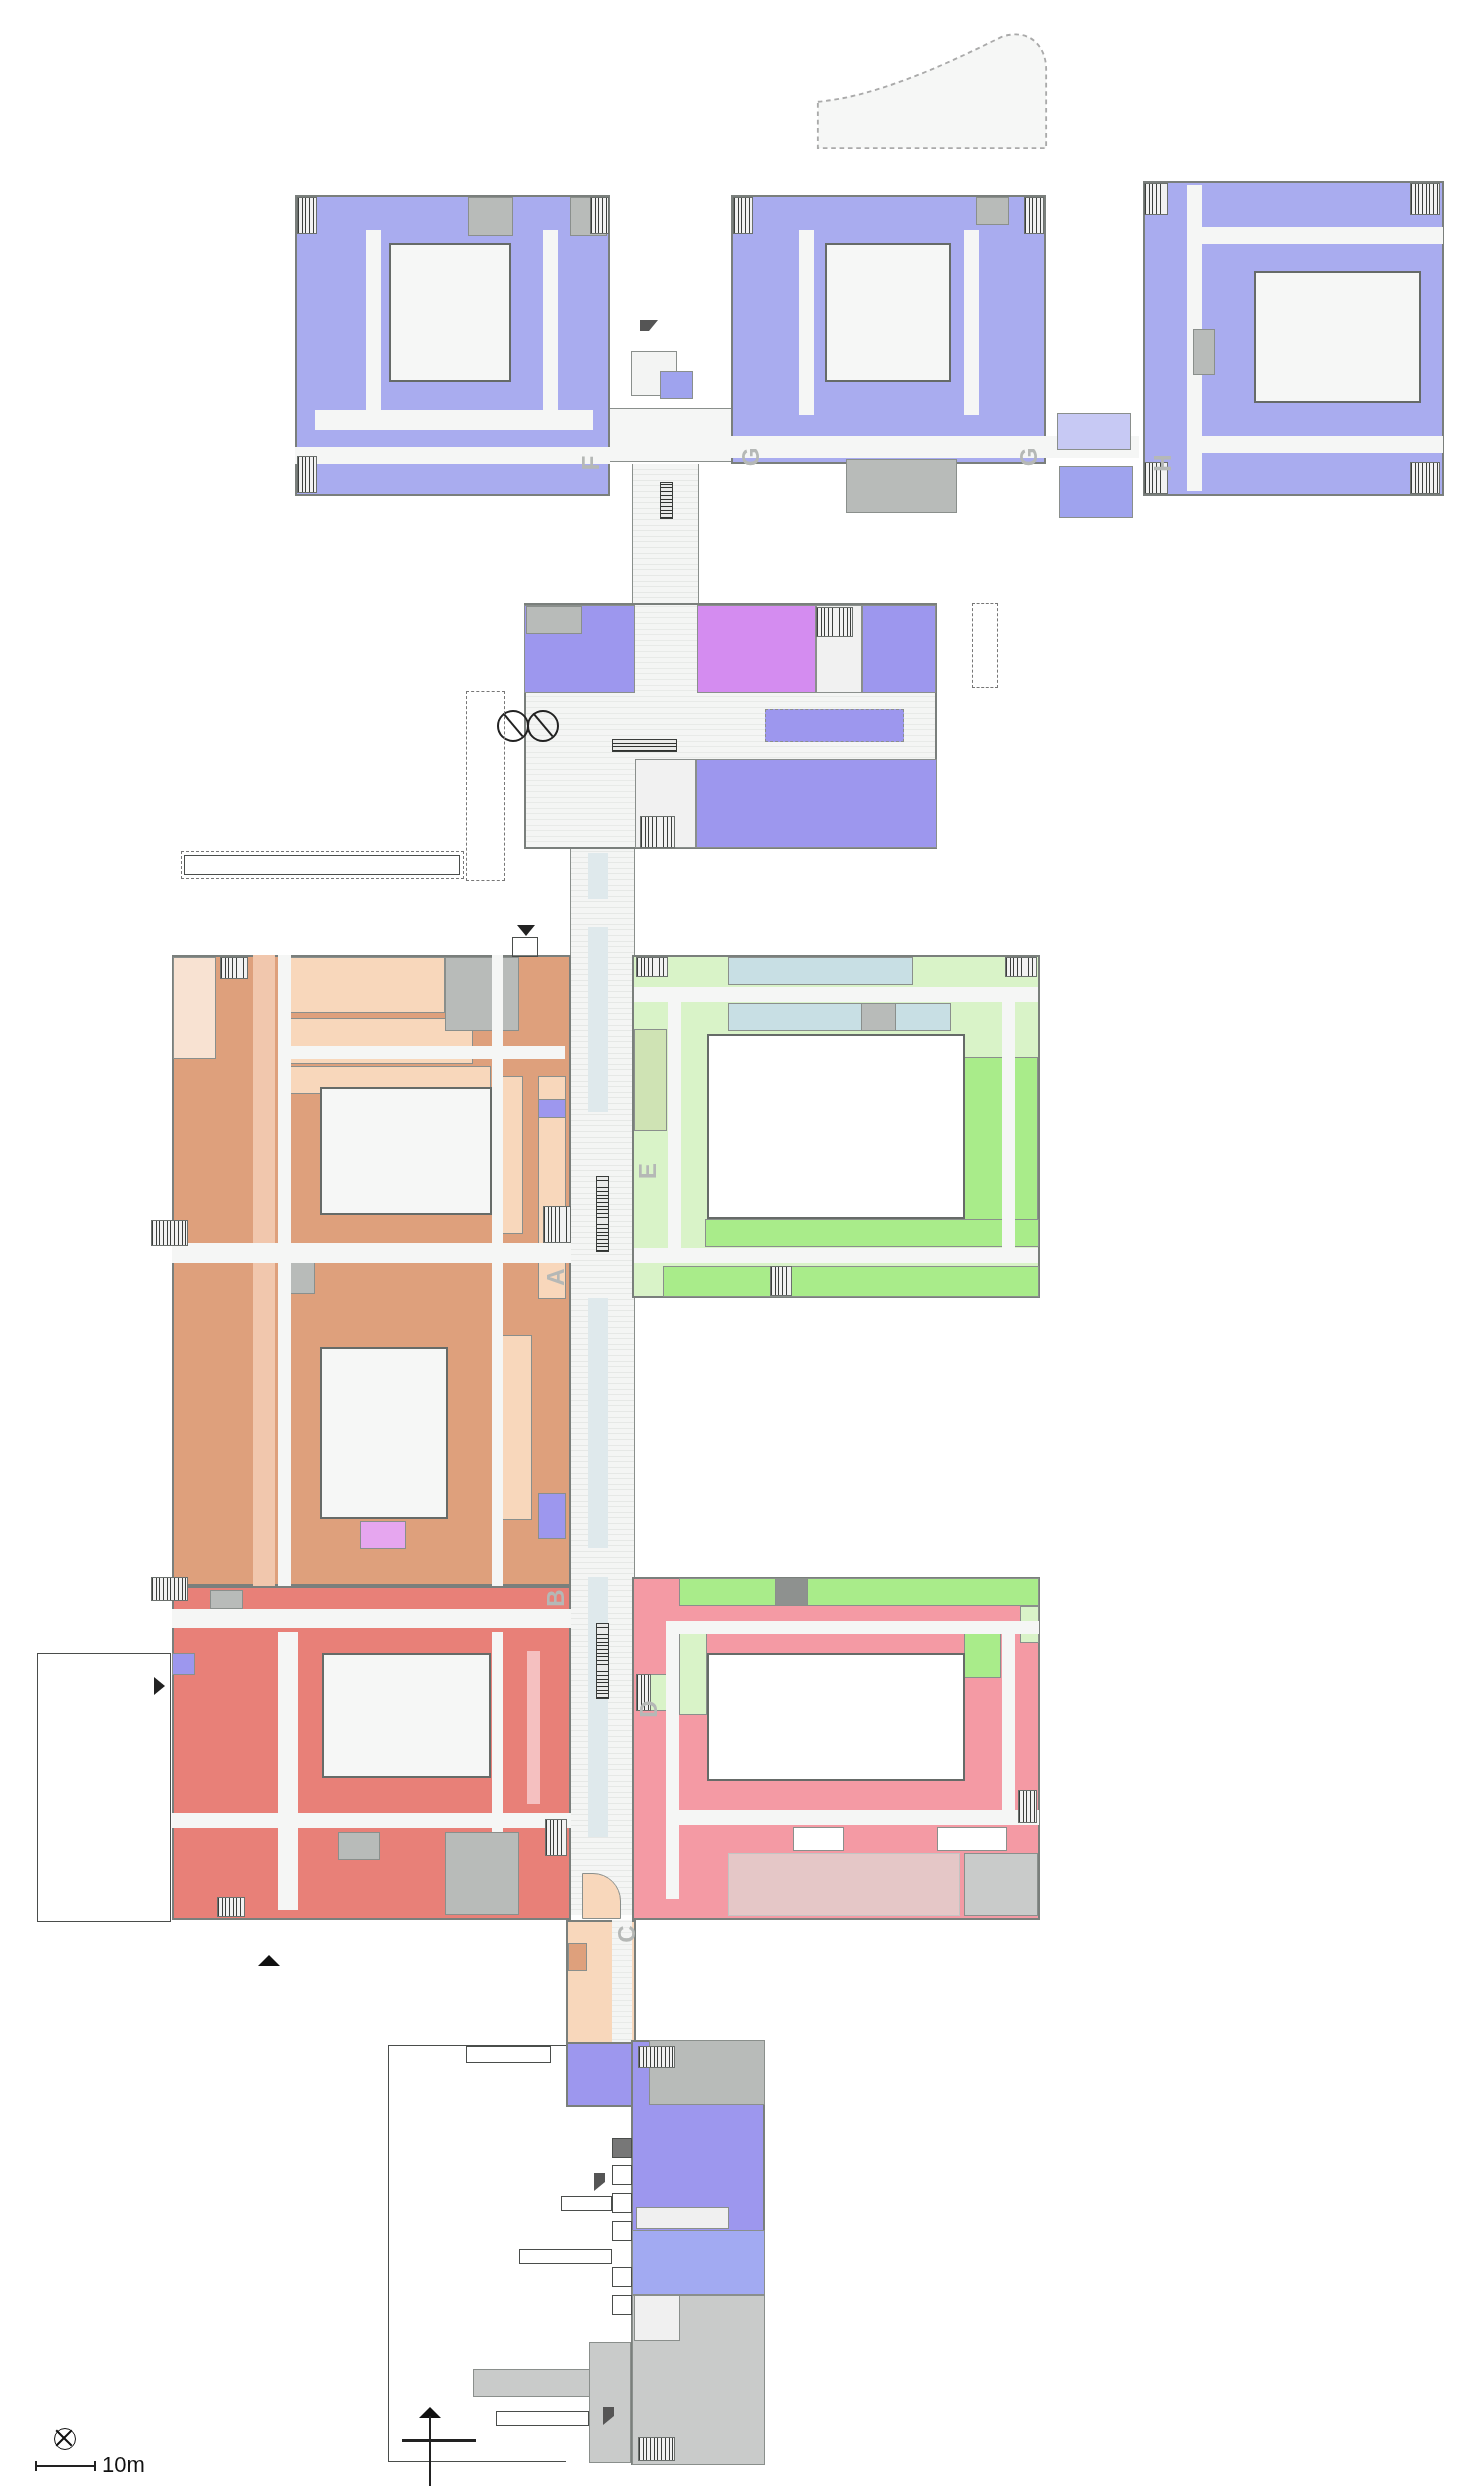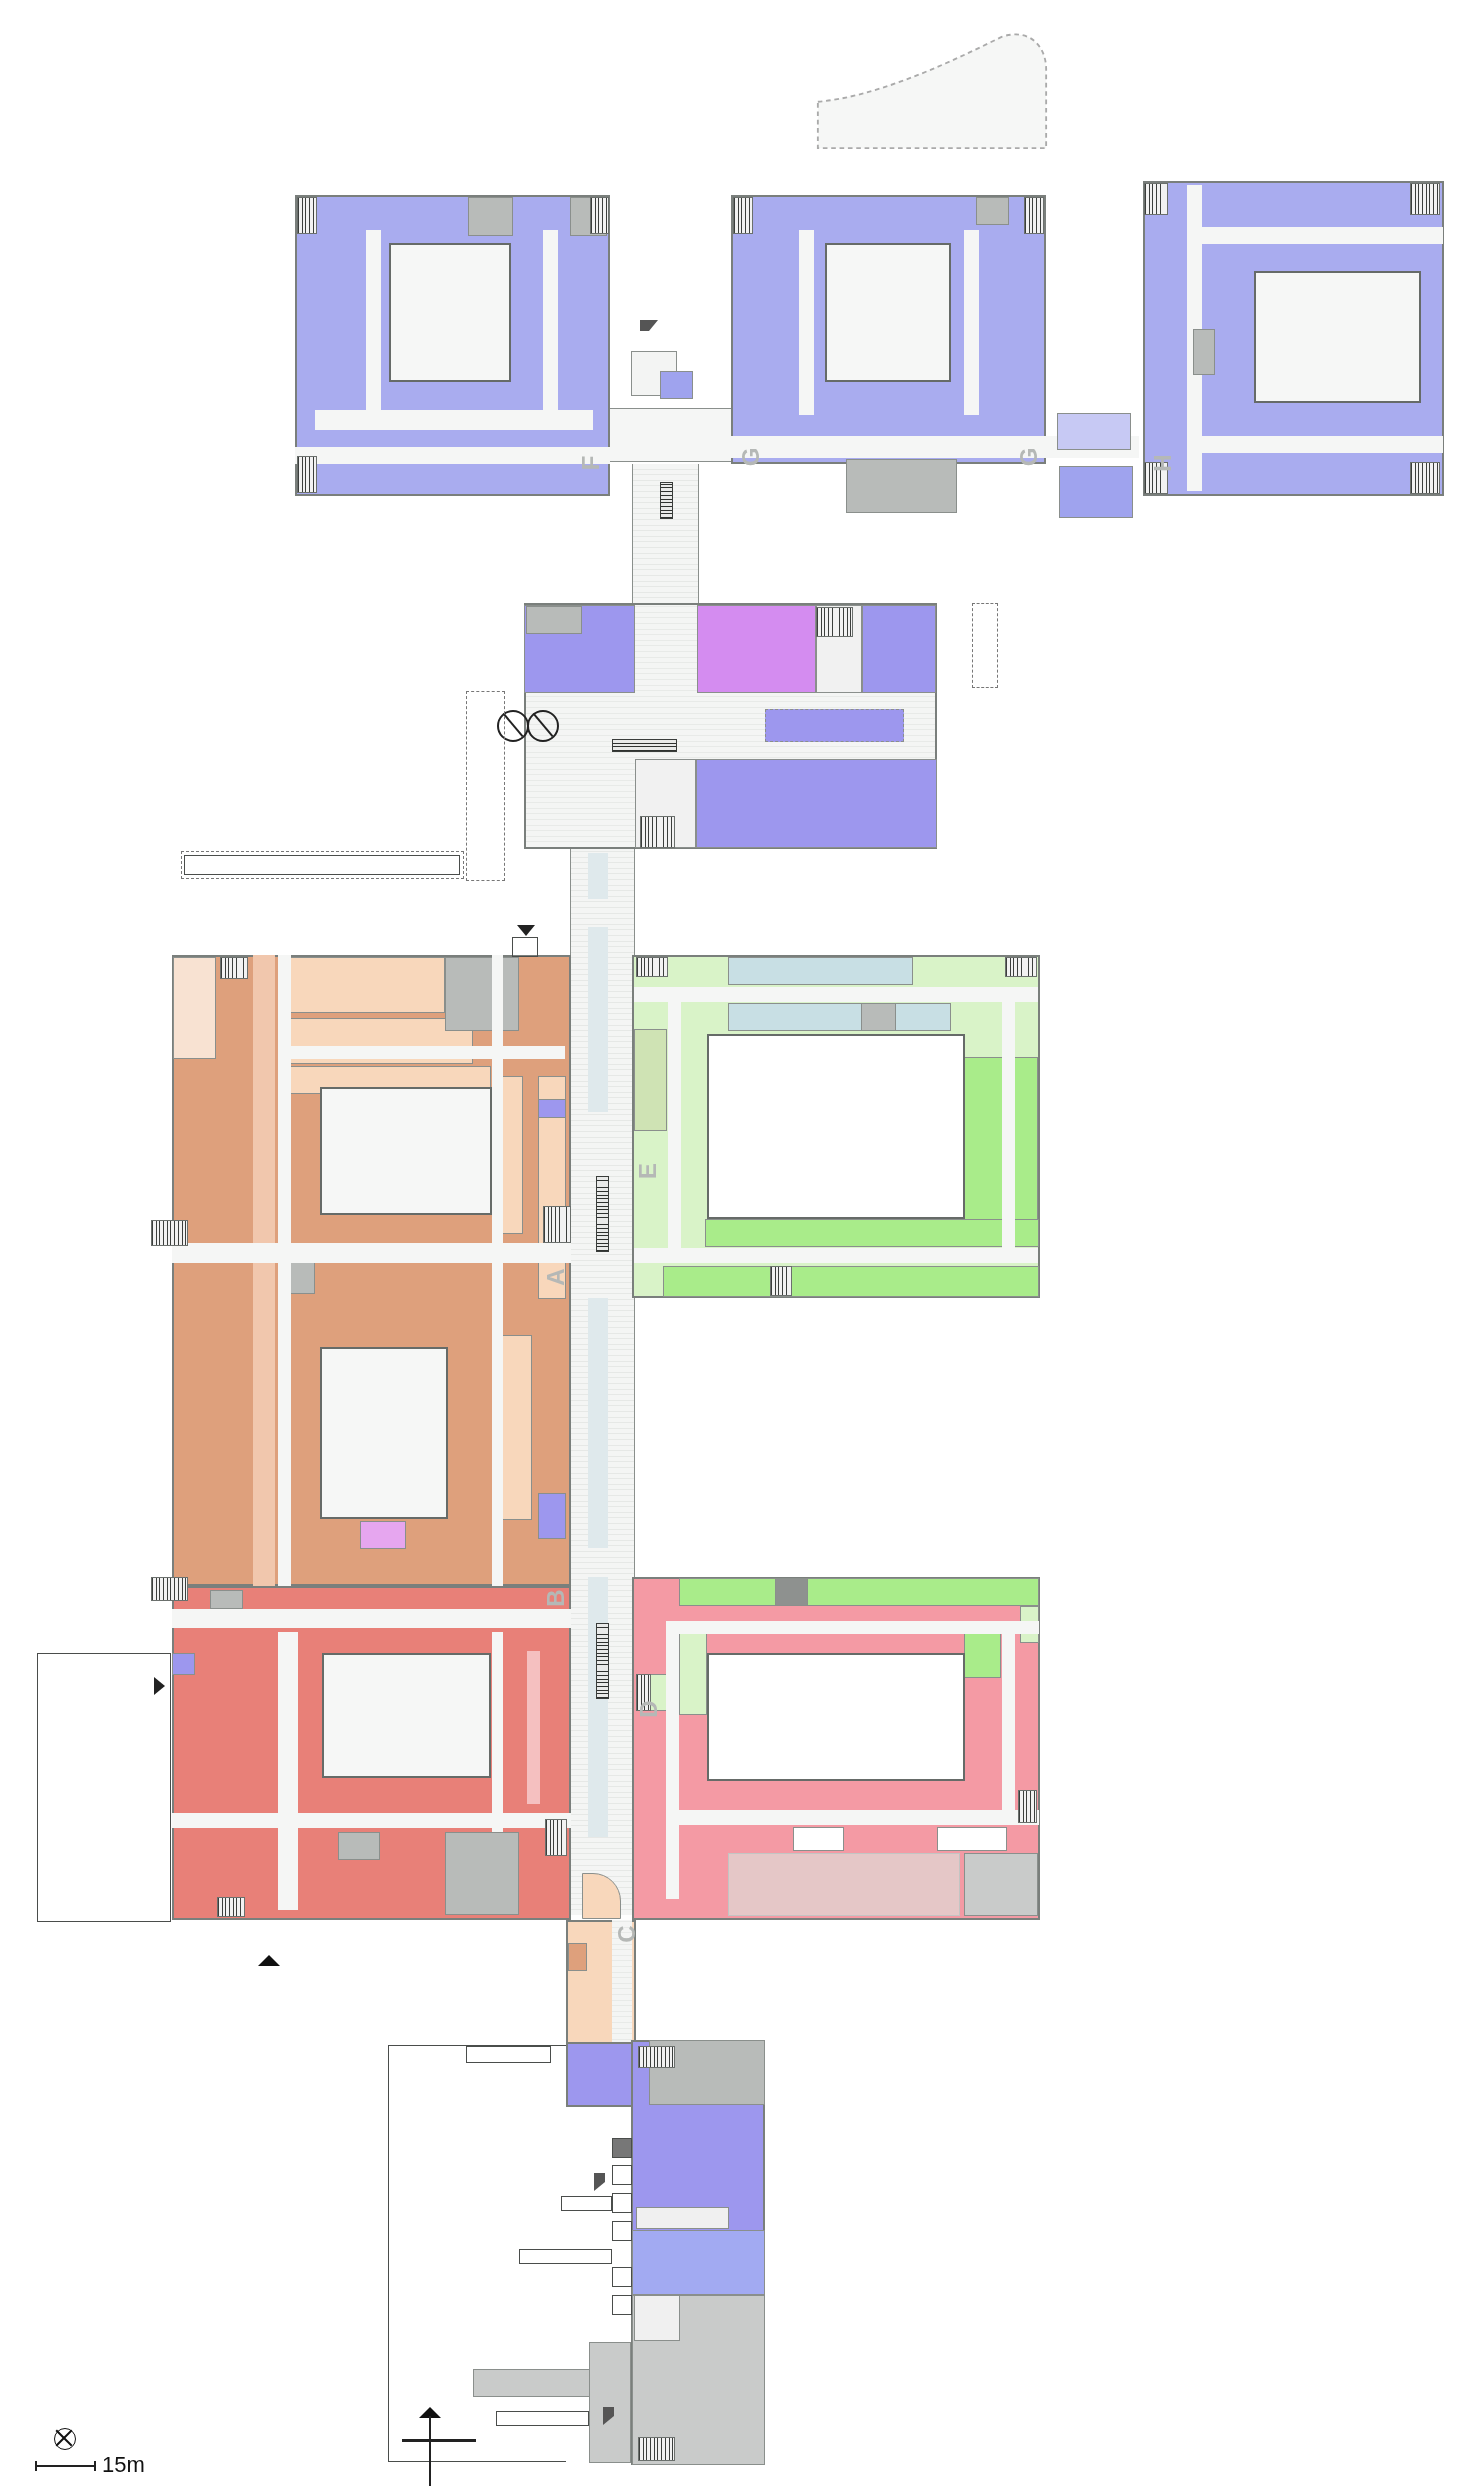--- a/index.html
+++ b/index.html
@@ -231,16 +231,16 @@
   <div class="tri-right tri-grey" style="left:603px;top:2407px;border-left-color:#555;"></div>
   <div class="outline" style="left:388px;top:2045px;width:178px;height:417px;border-right:none;border-bottom:0.9px solid #4a4d4b;border-width:0.9px;"></div>
   <div class="outline" style="left:466px;top:2046px;width:85px;height:16.7px;"></div>
   <div class="tri-up" style="left:419px;top:2407px;"></div>
   <div style="position:absolute;left:429px;top:2416px;width:1.9px;height:70px;background:#222;"></div>
   <div style="position:absolute;left:402px;top:2439px;width:74px;height:2.8px;background:#222;"></div>
 
   <div class="legend">
     <span class="north"></span>
     <div class="scalebar"></div>
-    <span class="scale-text">15m</span>
+    <span class="scale-text">10m</span>
   </div>
 </div>
 
 
 </body></html>

